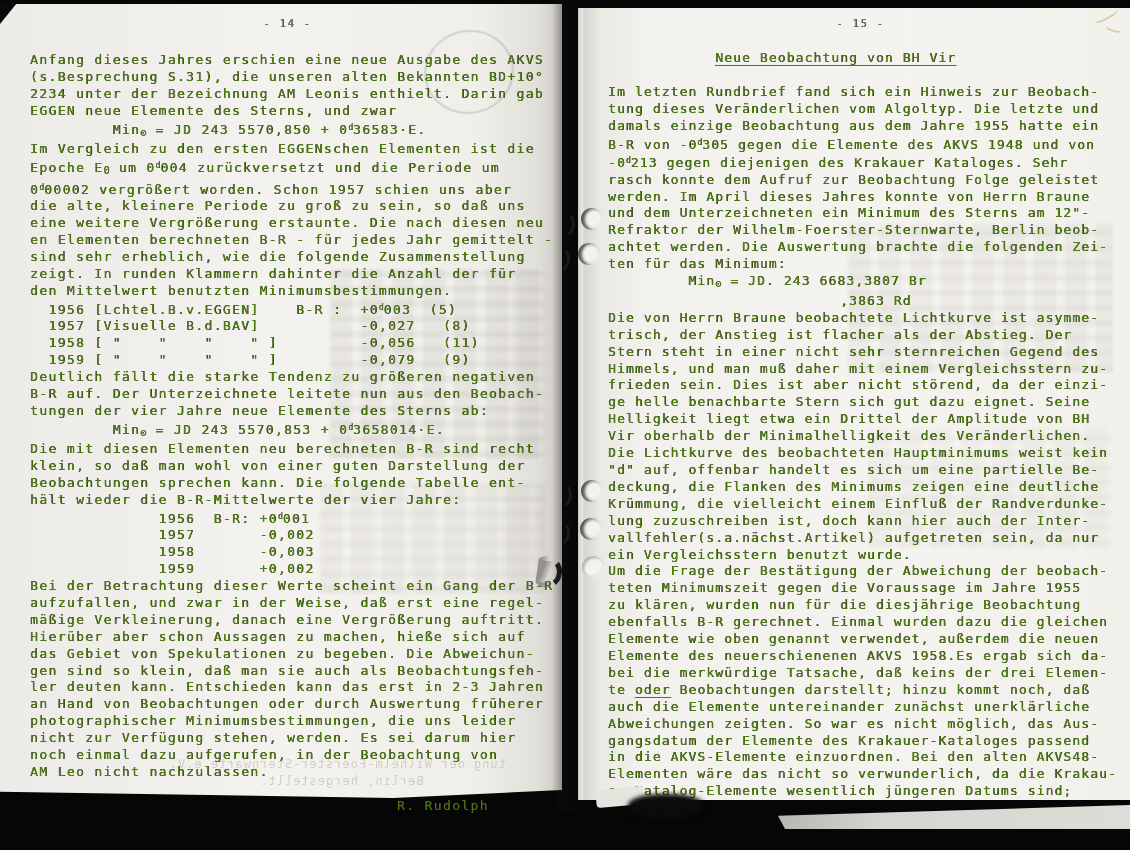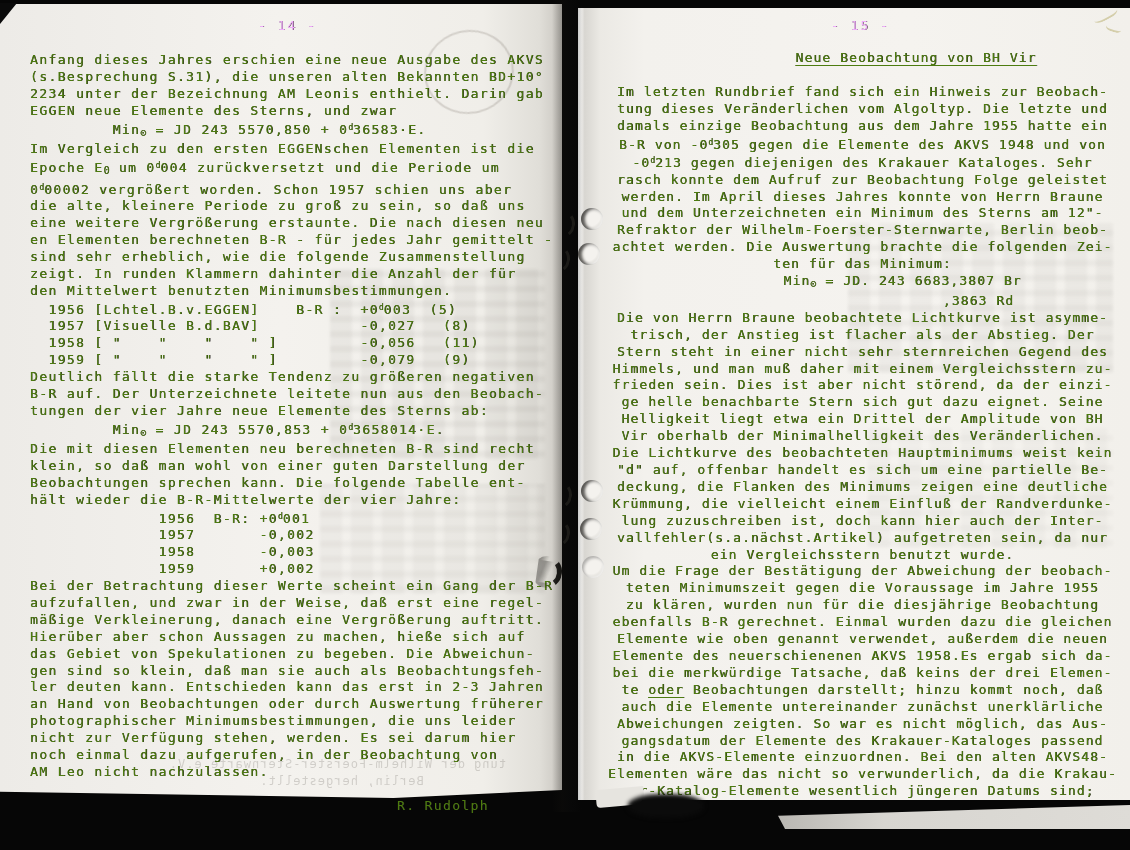--- a/index.html
+++ b/index.html
@@ -13,33 +13,33 @@
   #left-page{
     left:0;top:4px;width:562px;height:794px;
     background:linear-gradient(90deg,#edebe7 0%,#f4f2ee 50%,#f0eee9 86%,#e0ded8 96%,#c8c5bf 100%);
     clip-path:polygon(0 0,100% 0,100% 99%,70% 100%,0 99.2%);
   }
   #right-page{
     left:578px;top:8px;width:552px;height:792px;
     background:linear-gradient(90deg,#ffffff 0%,#d8d6d1 1.2%,#ebe9e4 4%,#f3f1ed 12%,#f5f3ef 60%,#f2f0eb 100%);
   }
   .page-number{
-    position:absolute;font-size:13px;letter-spacing:2px;color:#f0abfc;
+    position:absolute;font-size:10px;letter-spacing:2px;color:#737373;
     text-align:center;text-shadow:0.4px 0 0 #2a2723;white-space:pre;
   }
   .body-text{
     position:absolute;margin:0;white-space:pre;
     font-size:13px;line-height:16.9px;color:#4d7c0f;
     text-shadow:0.35px 0 0 #262320;
   }
   .body-text u{text-decoration:underline;text-underline-offset:3px;}
   .body-text sup{font-size:0.62em;letter-spacing:0;vertical-align:0.45em;}
   .body-text sub{font-size:0.78em;letter-spacing:0;vertical-align:-0.2em;}
   #left-text{left:30px;top:52px;letter-spacing:1.35px;}
-  #right-text{left:608px;top:50px;letter-spacing:1.1px;text-align:center;}
+  #right-text{left:608px;top:50px;letter-spacing:1.1px;}
   #gutter-shadow{
     position:absolute;left:552px;top:0;width:30px;height:812px;
     background:linear-gradient(90deg,rgba(20,18,15,0) 0%,rgba(20,18,15,0.30) 35%,rgba(10,10,10,0.55) 62%,rgba(10,10,10,0.28) 82%,rgba(10,10,10,0) 100%);
     pointer-events:none;
   }
   .hole-crescent{
     position:absolute;width:20px;height:22px;border-radius:50%;
     border:3px solid transparent;border-right-color:rgba(35,33,30,0.75);
     transform:rotate(8deg);
   }

